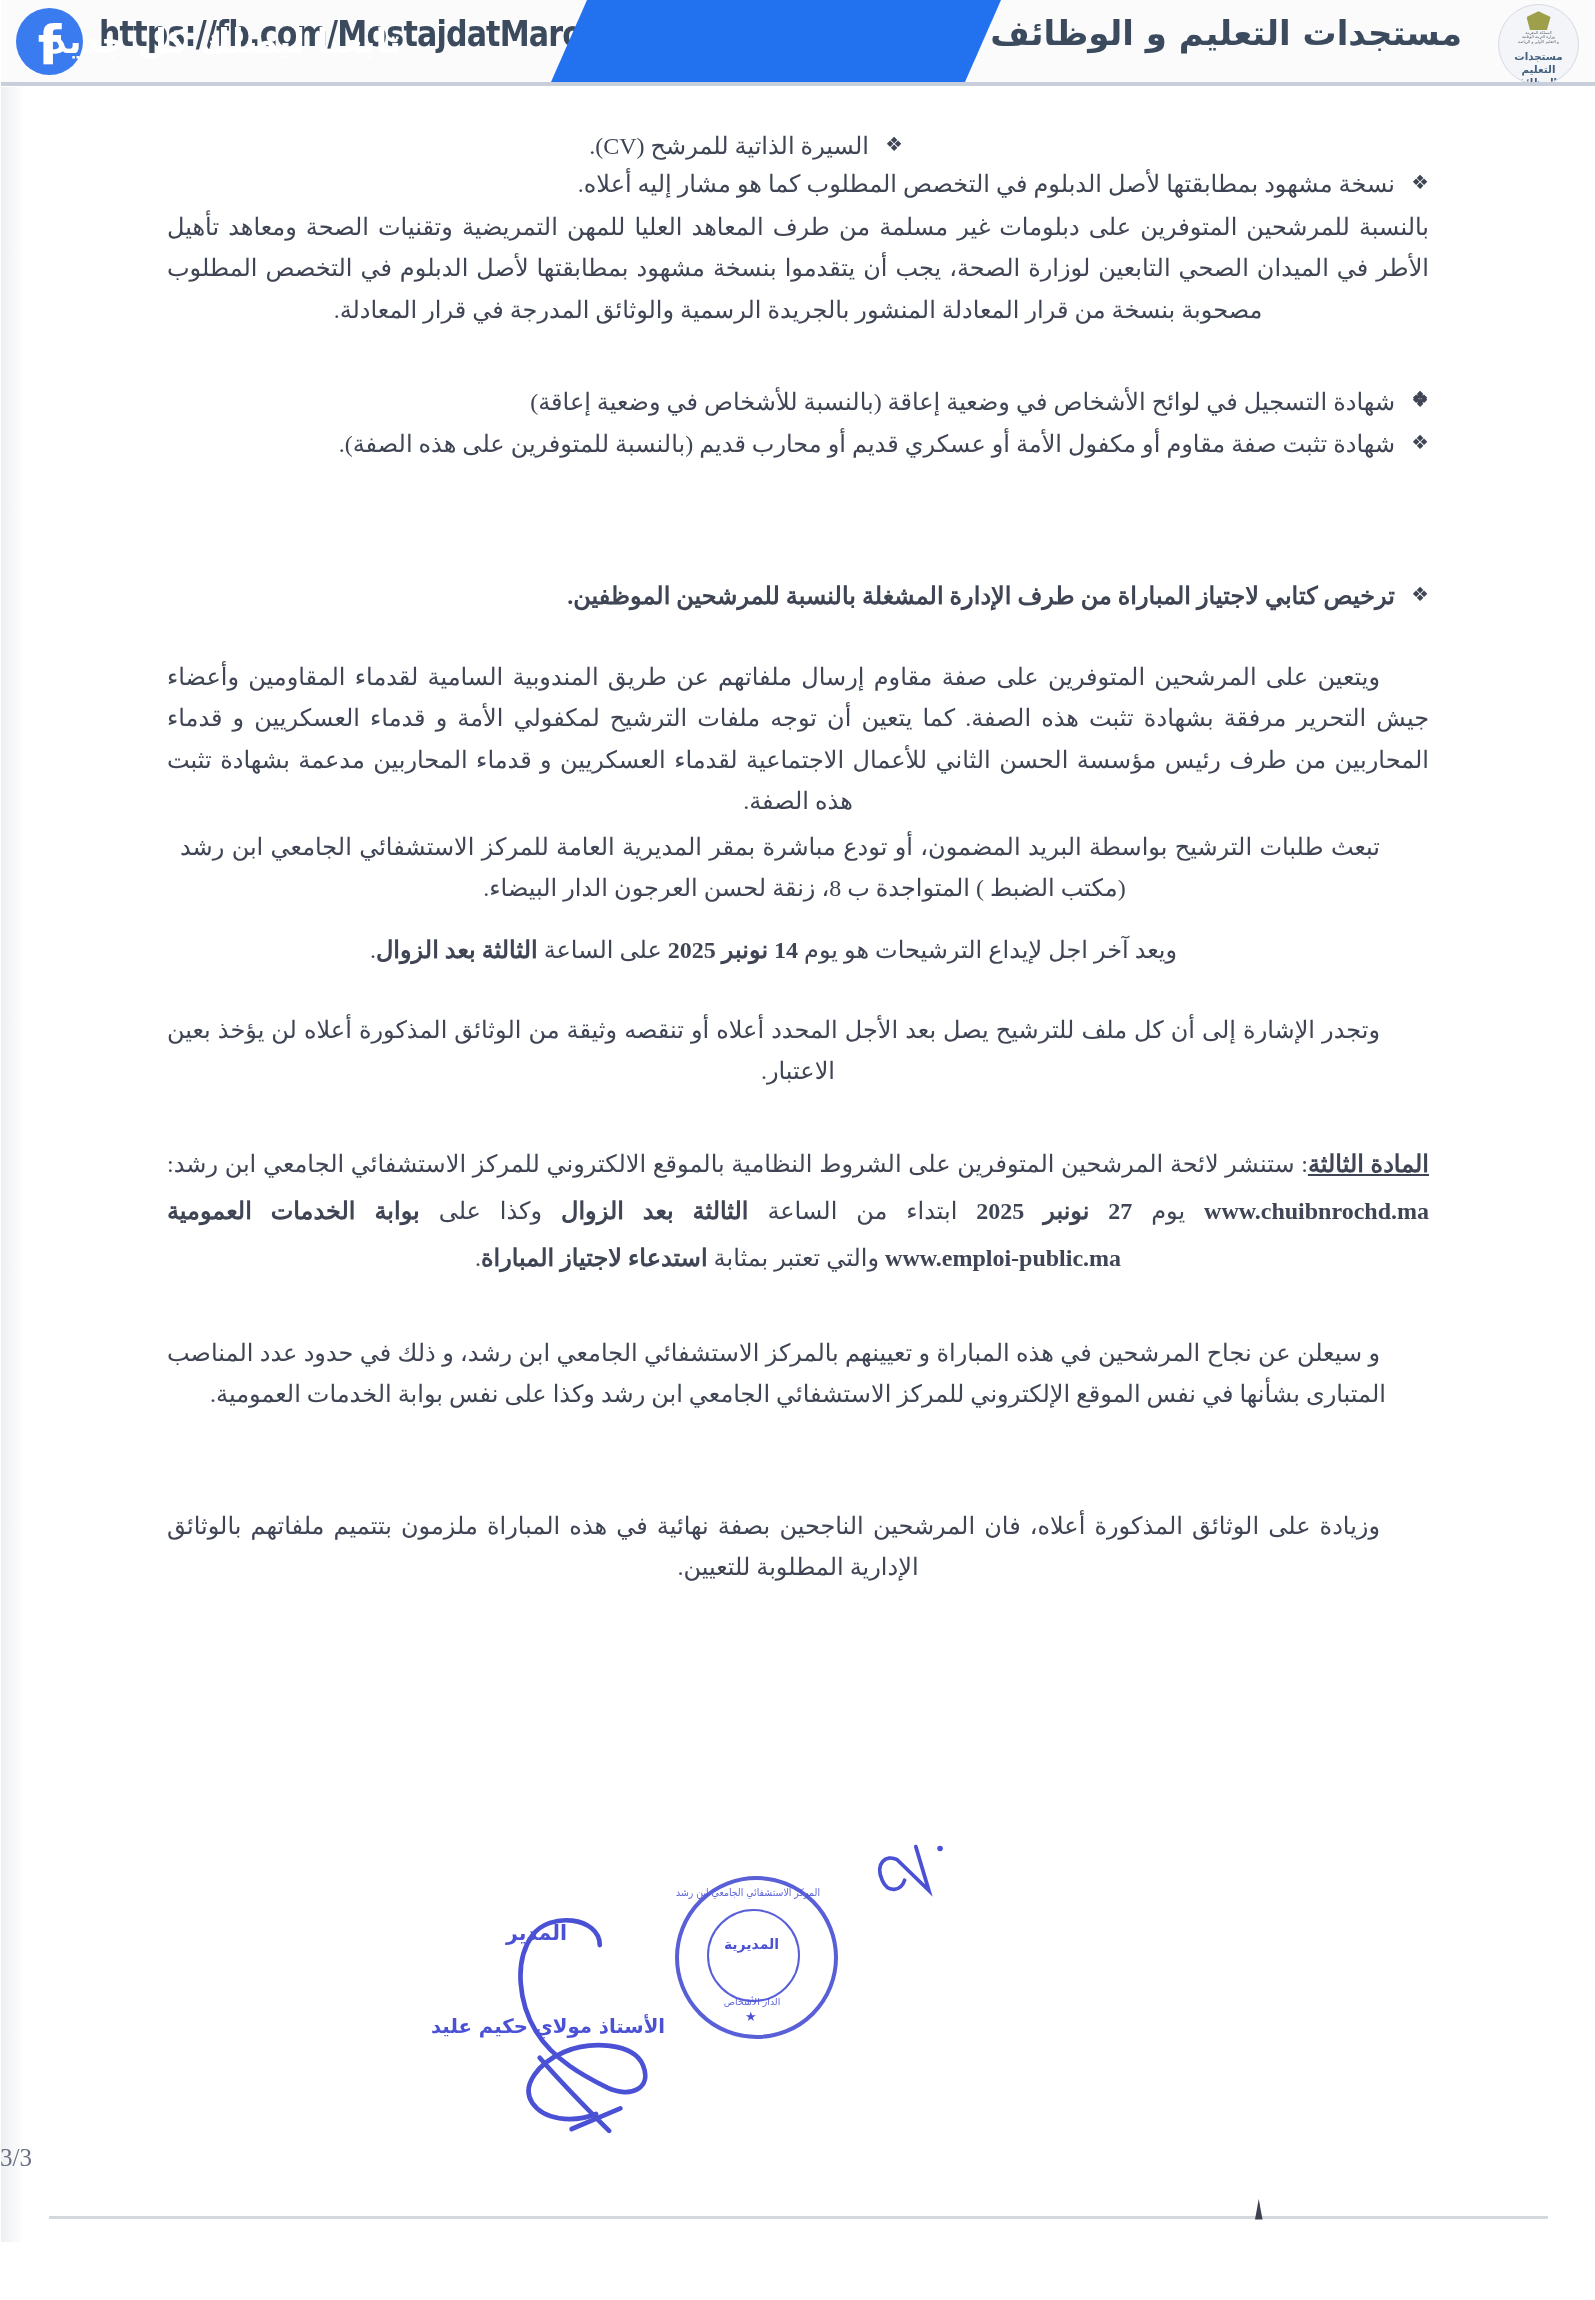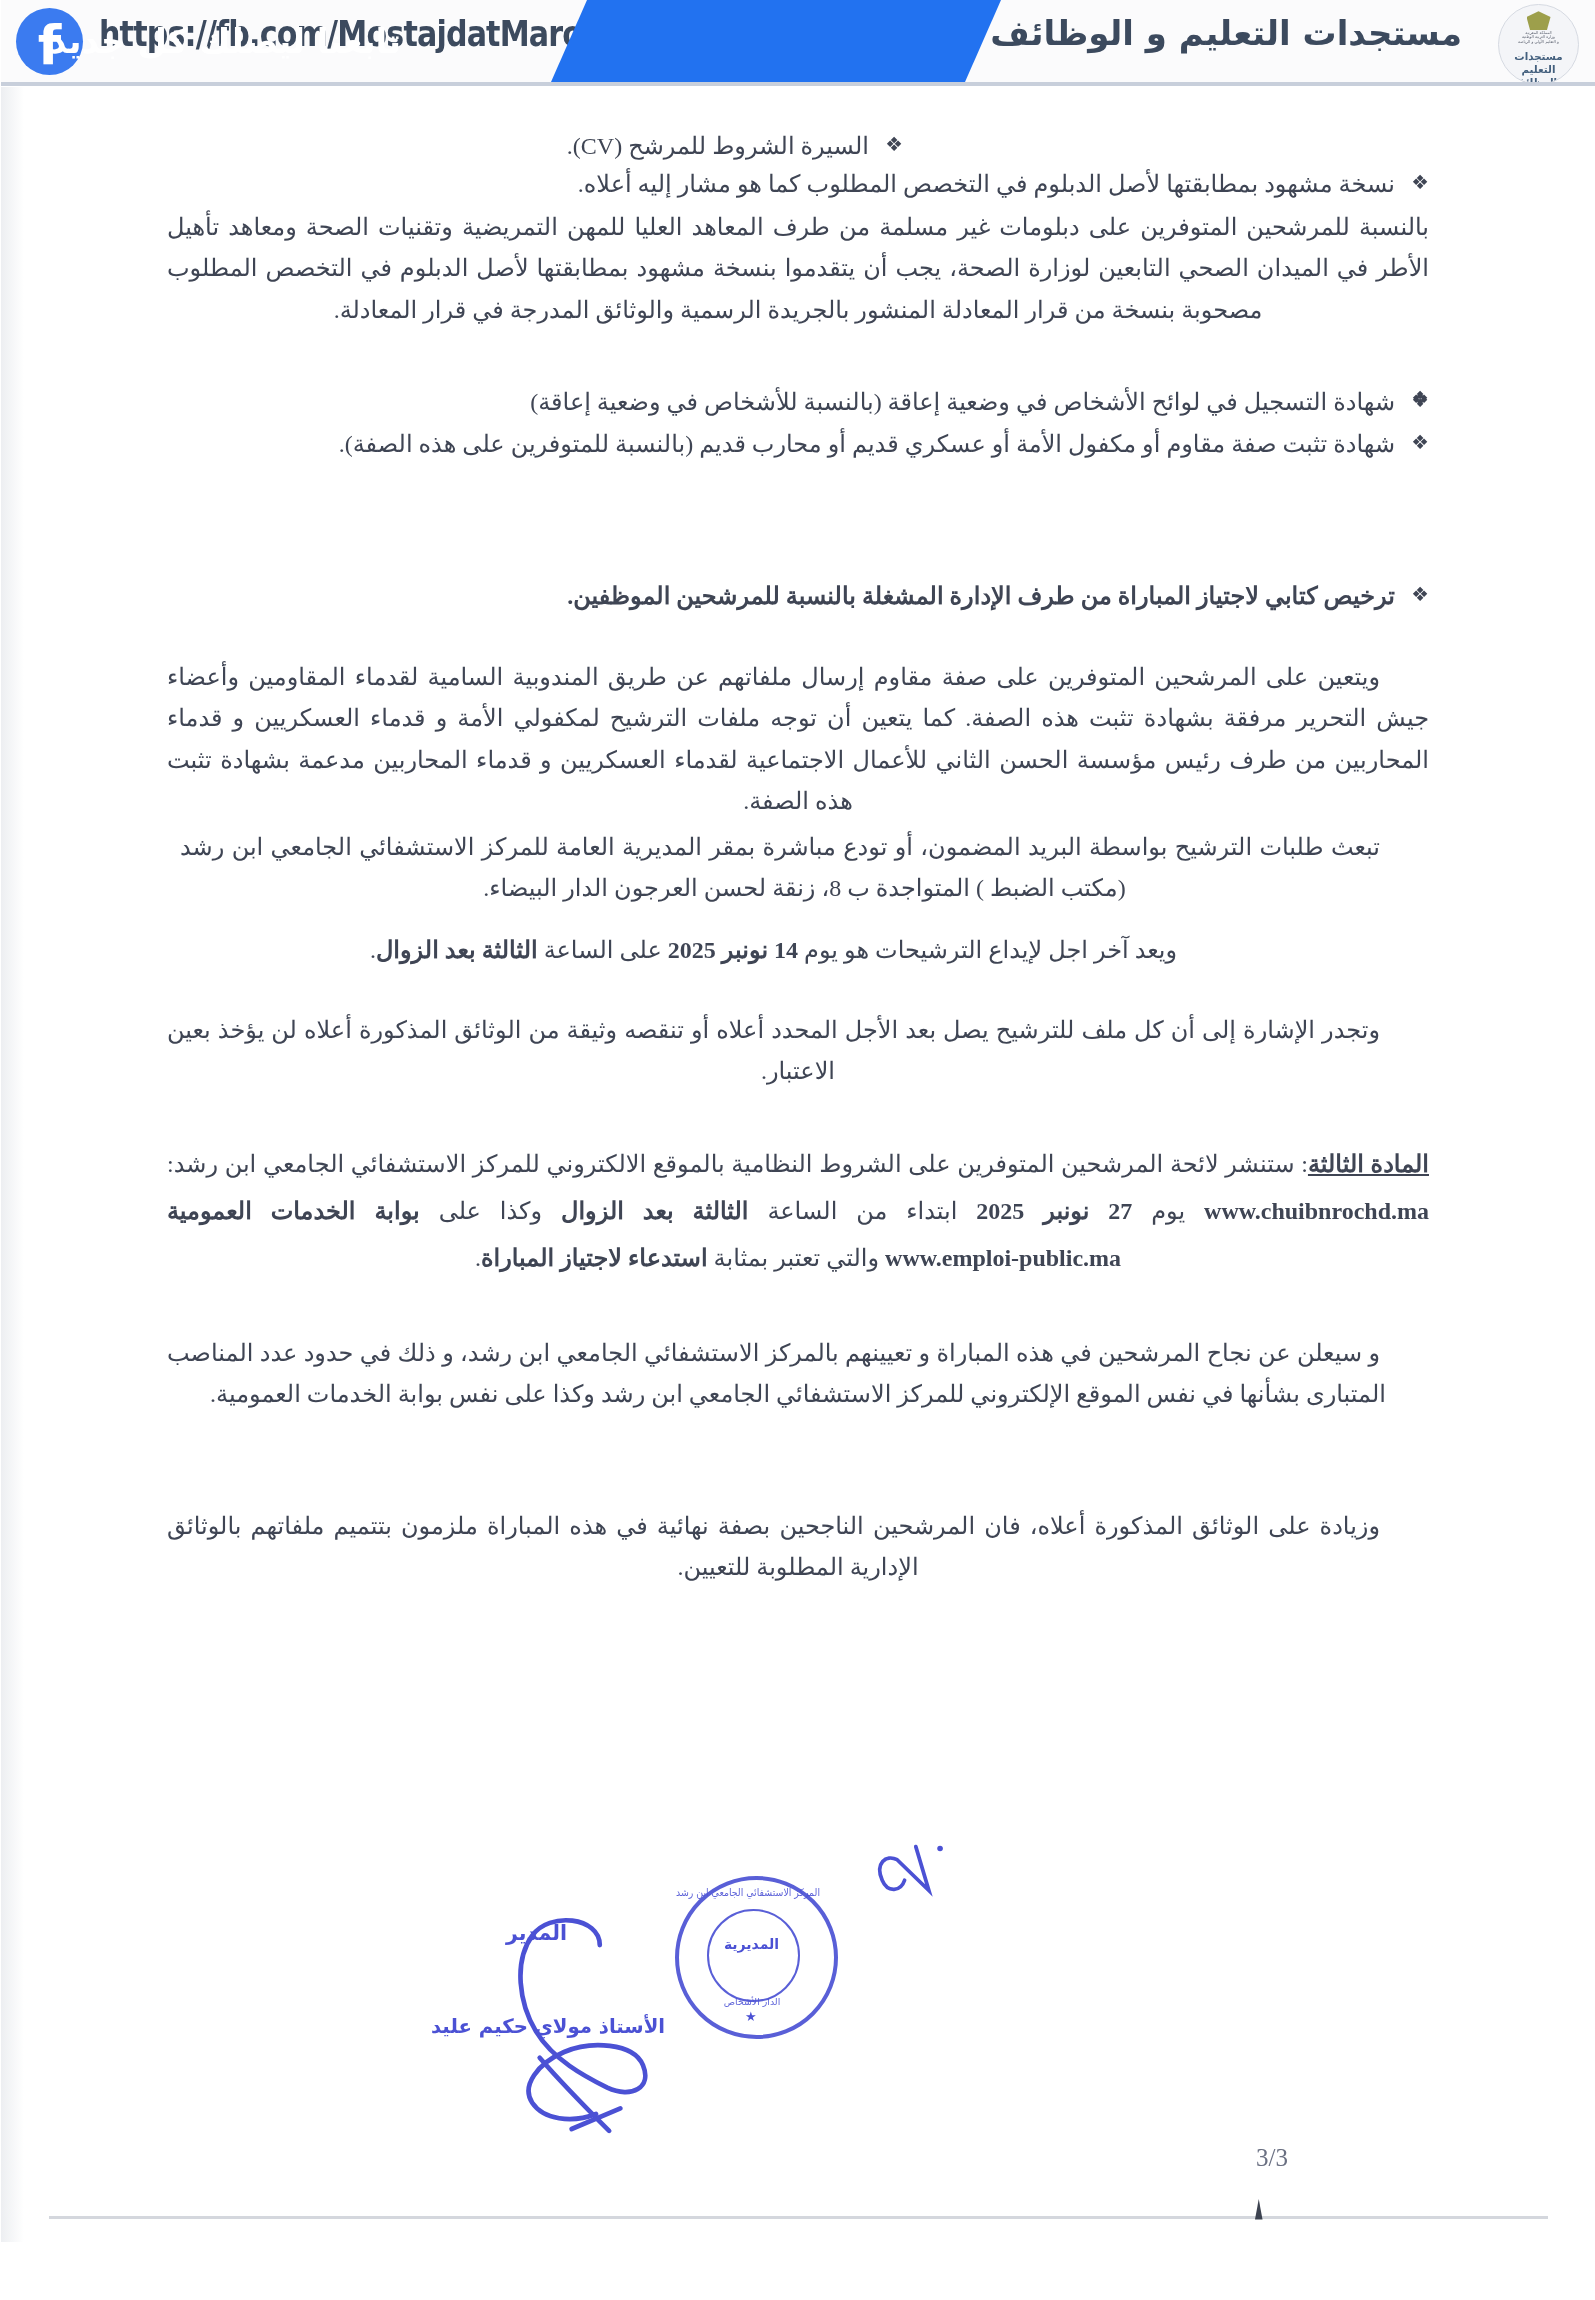--- a/index.html
+++ b/index.html
@@ -297,21 +297,21 @@
     white-space: nowrap;
   }
   .scribble {
     position: absolute;
     pointer-events: none;
   }
   #page-number {
     position: absolute;
     left: 0; top: 2057px;
     width: 1288px;
-    text-align: right;
+    text-align: left;
     font-family: "Liberation Serif", "DejaVu Serif", serif;
     font-size: 25px;
     color: #6a7082;
     direction: ltr;
   }
 </style>
 </head>
 <body>
 
 <div id="promo-banner">
@@ -340,21 +340,21 @@
 </div>
 
 <div id="page-sheet">
   <div id="page-left-edge"></div>
 
   <div class="doc-body">
 
     <ul class="bullet-list blk" style="right:693px; left:167px; top:39px;">
       <li class="bullet-item">
         <span class="bullet-mark">❖</span>
-        <span>السيرة الشروط للمرشح (CV).</span>
+        <span>السيرة الذاتية للمرشح (CV).</span>
       </li>
     </ul>
 
     <ul class="bullet-list blk" style="right:167px; left:167px; top:77px;">
       <li class="bullet-item">
         <span class="bullet-mark">❖</span>
         <span>نسخة مشهود بمطابقتها  لأصل الدبلوم في التخصص المطلوب كما هو مشار إليه أعلاه.</span>
       </li>
     </ul>
 

